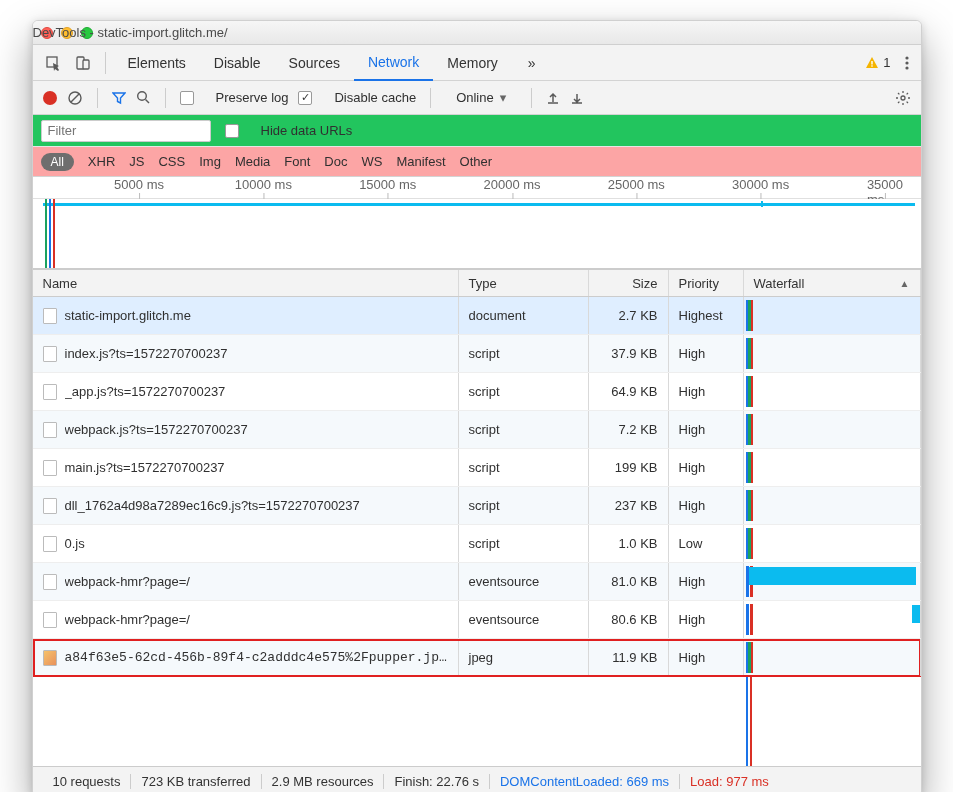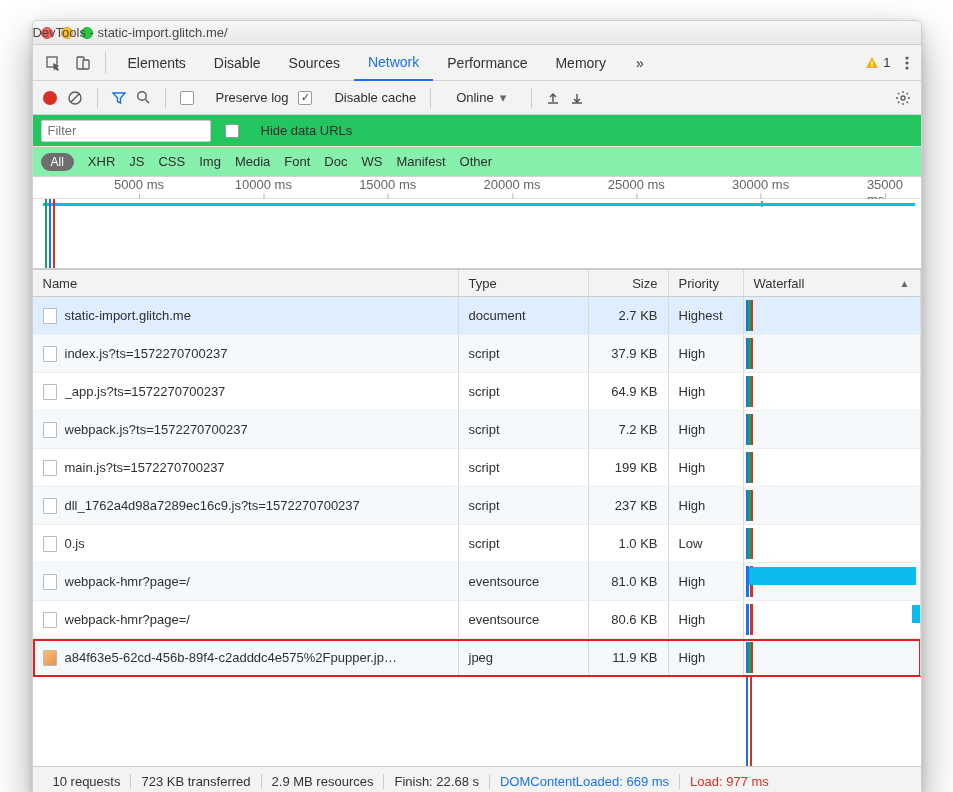--- a/index.html
+++ b/index.html
@@ -34,21 +34,21 @@
 .checkbox{display:flex;align-items:center;gap:22px;color:#303030;font-size:13px;}
 .checkbox .box{width:14px;height:14px;border:1px solid #999;border-radius:2px;background:#fff;display:flex;align-items:center;justify-content:center;}
 .checkbox .box.checked::after{content:"✓";font-size:11px;color:#333;line-height:1;}
 .throttling{display:flex;align-items:center;gap:16px;padding:0 10px;border:1px solid transparent;}
 .throttling .sel{display:flex;align-items:center;gap:6px;color:#303030;}
 .toolbar .right{margin-left:auto;display:flex;align-items:center;gap:8px;}
 
 
 .filterbar { display:flex; align-items:center; height:32px; border-bottom:1px solid #e6e6e6; padding:0 8px; gap:14px; background:#22c55e; }
 .filterbar input { width:170px; height:22px; border:1px solid #ccc; border-radius:2px; padding:0 6px; font-size:13px; color:#777; }
-.typesbar { display:flex; align-items:center; height:30px; border-bottom:1px solid #d3d3d3; padding:0 8px; gap:14px; background:#86efac; font-size:13px;}
+.typesbar { display:flex; align-items:center; height:30px; border-bottom:1px solid #d3d3d3; padding:0 8px; gap:14px; background:#fca5a5; font-size:13px;}
 .typesbar .pill { background:#6e6e6e; color:#fff; padding:2px 10px; border-radius:10px; font-size:12px;}
 .typesbar span{color:#303030;}
 
 
 .timeruler{height:22px;border-bottom:1px solid #e0e0e0;background:#fff;display:flex;position:relative;}
 .timeruler .tick{position:absolute;top:0;font-size:13px;color:#666;transform:translateX(-50%);}
 .timeruler .tick::before{content:"";position:absolute;left:50%;top:16px;width:1px;height:6px;background:#bbb;}
 .timeline{height:70px;background:#fff;border-bottom:1px solid #ccc;position:relative;}
 .timeline .bluebar{position:absolute;left:10px;right:6px;top:4px;height:3px;background:#0bbbef;}
 .timeline .mark{position:absolute;top:0;bottom:0;width:2px;}
@@ -114,21 +114,20 @@
           <rect x="2" y="2" width="7" height="12" rx="1" fill="none" stroke="#5a5a5a" stroke-width="1.3"></rect>
           <rect x="8" y="5" width="6" height="9" rx="1" fill="#f3f3f3" stroke="#5a5a5a" stroke-width="1.3"></rect>
         </svg>
     </div>
     <div style="width:1px;height:22px;background:#ccc;margin:0 6px"></div>
     <div id="tabs-holder" style="display:flex;">
         <div class="tab">Elements</div>
         <div class="tab">Disable</div>
         <div class="tab">Sources</div>
         <div class="tab active">Network</div>
-        <div class="tab">Performance</div>
         <div class="tab">Memory</div>
       </div>
     <div class="tab">»</div>
     <div class="spacer"></div>
     <div class="warn">
       <svg width="14" height="14" viewBox="0 0 14 14">
           <path d="M7 1 L13 12 H1 Z" fill="#f5b400"></path>
           <rect x="6.3" y="5" width="1.4" height="3.5" fill="#fff"></rect>
           <rect x="6.3" y="9.3" width="1.4" height="1.4" fill="#fff"></rect>
         </svg>
@@ -375,21 +374,21 @@
         <div class="col prio">High</div>
         <div class="col wf">
           <div class="wmark" style="left: 2px; background: rgb(26, 115, 232);"></div>
           <div class="wmark" style="left: 6px; background: rgb(217, 48, 37);"></div>
           <div class="wbar" style="left: 96%; width: 6%;"></div>
         </div>
       </div>
       <div class="row highlighted">
         <div class="col name">
           <span class="fileicon img"></span>
-          <span style="overflow: hidden; text-overflow: ellipsis;">a84f63e5-62cd-456b-89f4-c2adddc4e575%2Fpupper.jp…</span>
+          <span style="overflow: hidden; text-overflow: ellipsis; font-family: Liberation Mono, monospace;">a84f63e5-62cd-456b-89f4-c2adddc4e575%2Fpupper.jp…</span>
         </div>
         <div class="col type">jpeg</div>
         <div class="col size">11.9 KB</div>
         <div class="col prio">High</div>
         <div class="col wf">
           <div class="wmark" style="left: 2px; background: rgb(26, 115, 232);"></div>
           <div class="wmark" style="left: 6px; background: rgb(217, 48, 37);"></div>
           <div class="wmark" style="left: 4px; background: rgb(26, 162, 96); width: 3px;"></div>
         </div>
       </div>
@@ -397,18 +396,18 @@
 
   <div class="blank">
     <div class="vline" style="left:713px;background:#1a73e8"></div>
     <div class="vline" style="left:717px;background:#d93025"></div>
   </div>
 
   <div class="status">
     <div class="seg">10 requests</div>
     <div class="seg">723 KB transferred</div>
     <div class="seg">2.9 MB resources</div>
-    <div class="seg">Finish: 22.68 s</div>
+    <div class="seg">Finish: 22.76 s</div>
     <div class="seg dcl">DOMContentLoaded: 669 ms</div>
     <div class="seg load">Load: 977 ms</div>
   </div>
 
 </div>
 
 </body></html>

